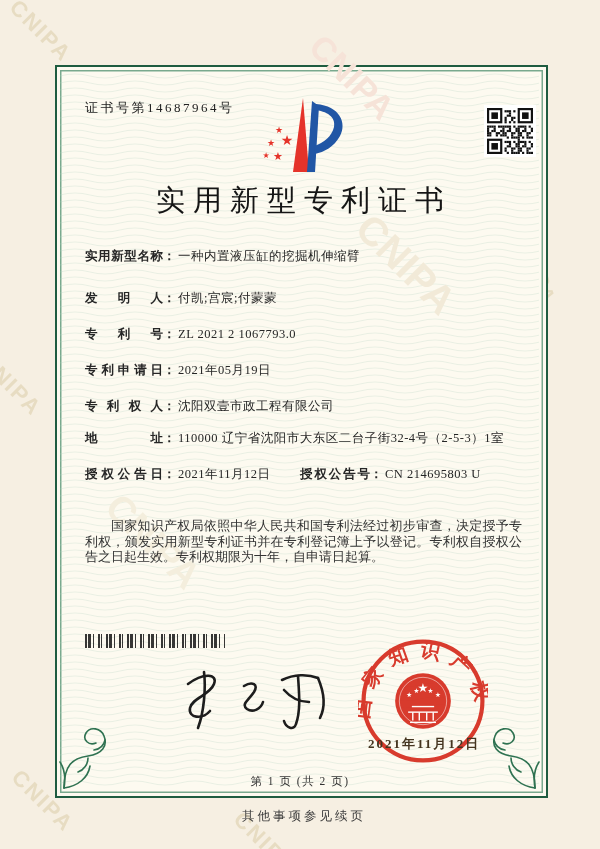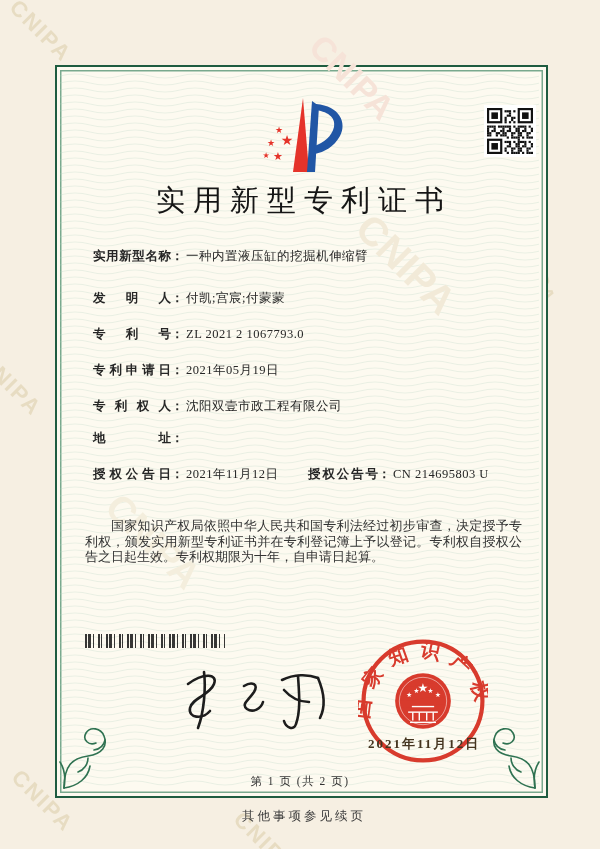--- a/index.html
+++ b/index.html
@@ -16,21 +16,21 @@
   .inner-wm{position:absolute;font-family:"Liberation Sans",sans-serif;font-weight:bold;
       pointer-events:none;white-space:nowrap;}
   
   .certno{position:absolute;left:85px;top:99px;font-size:13px;letter-spacing:2.5px;color:#222;}
   .qrbox{position:absolute;left:484px;top:105px;width:52px;height:52px;background:#fff;
          display:flex;align-items:center;justify-content:center;}
   .title{position:absolute;left:0;top:181px;width:100%;text-align:center;font-size:29px;
          font-weight:normal;letter-spacing:8px;text-indent:8px;color:#151515;}
   
   .frow{position:absolute;left:85px;width:437px;display:flex;align-items:flex-start;
-        font-size:12.5px;line-height:17px;color:#262626;margin-left:8px;}
+        font-size:12.5px;line-height:17px;color:#262626;}
   .flabel{display:inline-block;width:78px;text-align:justify;text-align-last:justify;
           font-weight:bold;flex:none;}
   .fcolon{flex:none;width:15px;font-weight:bold;}
   .fvalue{flex:1;letter-spacing:.5px;}
   .pair2{position:absolute;left:215px;top:0;display:flex;width:222px;}
   
   .paras{position:absolute;left:85px;top:496px;width:437px;font-size:13px;
          line-height:15.6px;text-align:justify;color:#333;margin-top:22px;}
   .paras p{margin:0;text-indent:2em;}
   
@@ -187,20 +187,21 @@
   <svg class="corner" style="left:467px;top:718px;transform:scaleX(-1);" width="74" height="74" viewBox="0 0 74 74">
     <g fill="none" stroke="#2f7251" stroke-width="1.6" stroke-linecap="round">
       <path d="M6,70 C6,48 14,40 30,38 C44,36 50,28 46,18 C43,10 32,8 28,15 C24,22 31,28 38,25"></path>
       <path d="M6,70 C20,68 30,60 32,48"></path>
       <path d="M6,70 C8,58 6,50 2,44"></path>
       <path d="M20,54 c6,-2 10,-8 10,-14"></path>
       <path d="M36,32 c6,-1 10,-5 11,-10"></path>
     </g>
   </svg>
 
+  <div class="certno">证书号第14687964号</div>
 
   <div class="qrbox">
     <svg id="qr" width="46" height="46" viewBox="0 0 21 21">
         <rect x="0" y="0" width="7" height="7" fill="#111"></rect>
         <rect x="1" y="1" width="5" height="5" fill="#fff"></rect>
         <rect x="2" y="2" width="3" height="3" fill="#111"></rect>
         <rect x="14" y="0" width="7" height="7" fill="#111"></rect>
         <rect x="15" y="1" width="5" height="5" fill="#fff"></rect>
         <rect x="16" y="2" width="3" height="3" fill="#111"></rect>
         <rect x="0" y="14" width="7" height="7" fill="#111"></rect>
@@ -370,20 +371,21 @@
     <span class="fvalue">2021年05月19日</span>
   </div>
   <div class="frow" style="top:398px;">
     <span class="flabel">专利权人</span>
       <span class="fcolon">：</span>
     <span class="fvalue">沈阳双壹市政工程有限公司</span>
   </div>
   <div class="frow" style="top:430px;">
     <span class="flabel">地址</span>
       <span class="fcolon">：</span>
+    <span class="fvalue">110000 辽宁省沈阳市大东区二台子街32-4号（2-5-3）1室</span>
   </div>
   <div class="frow" style="top:466px;position:absolute;">
     <span class="flabel">授权公告日</span>
       <span class="fcolon">：</span>
     <span class="fvalue" style="flex:none;">2021年11月12日</span>
     <span class="pair2">
       <span class="flabel" style="width:70px;">授权公告号</span>
         <span class="fcolon">：</span>
       <span class="fvalue">CN 214695803 U</span>
     </span>

